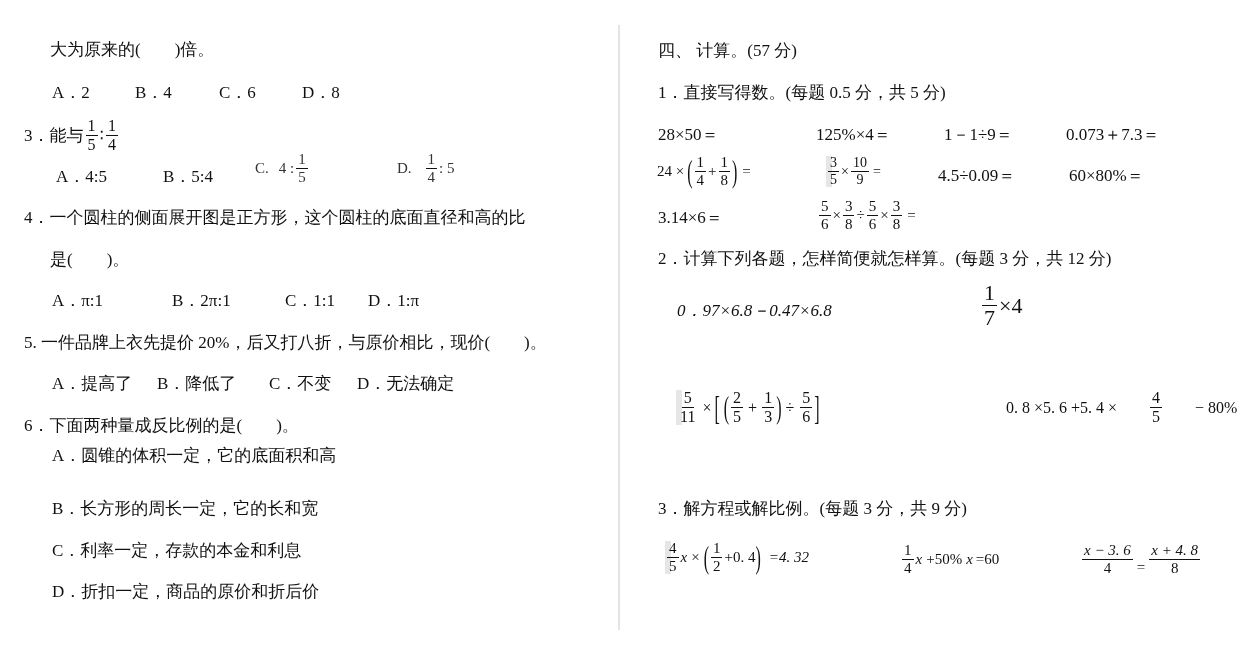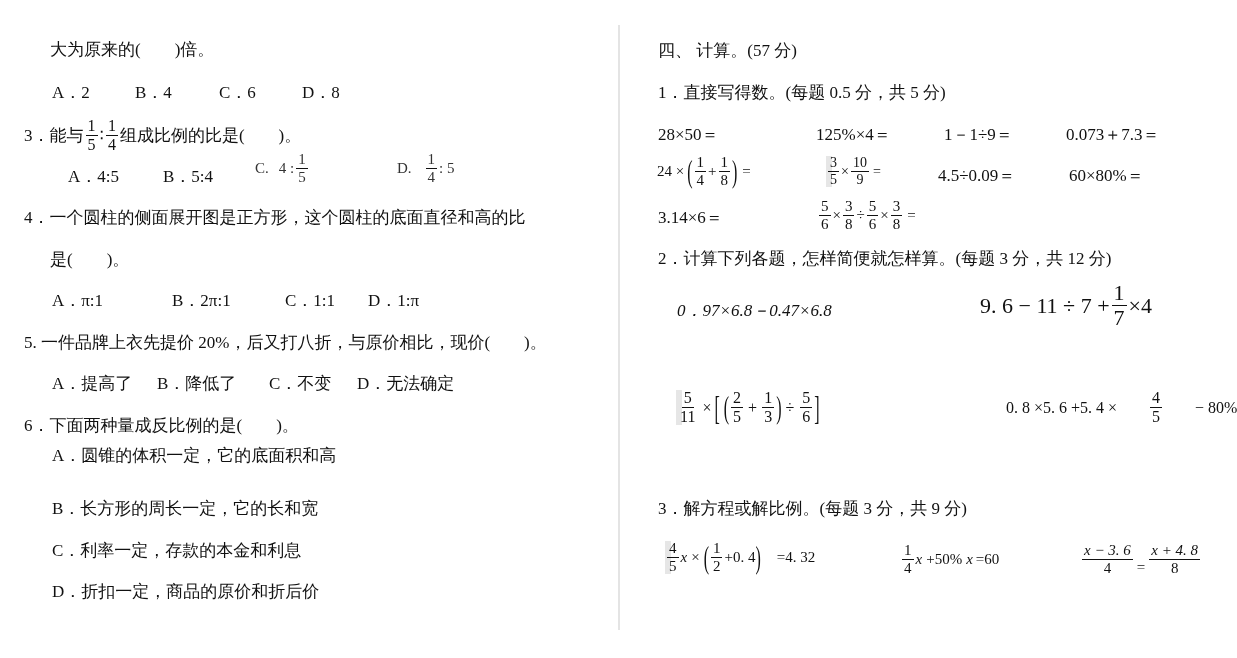--- a/index.html
+++ b/index.html
@@ -35,24 +35,23 @@
   <span>能与</span>
   <span class="frac f16">
       <span class="n">1</span>
       <span class="d">5</span>
     </span>
   <span>∶</span>
   <span class="frac f16">
       <span class="n">1</span>
       <span class="d">4</span>
     </span>
-  <span>组成比例的比是(　　)。</span>
-</div>
-
-<div class="abs t" style="left:68px; top:167px;">A．4:5</div>
+</div>
+
+<div class="abs t" style="left:56px; top:167px;">A．4:5</div>
 <div class="abs t" style="left:163px; top:167px;">B．5:4</div>
 <div class="abs" style="left:255px; top:152px; display:flex; align-items:center; font-size:15px; color:#333;">
   <span style="margin-right:10px;">C.</span>
   <span>4 :</span>
   <span class="frac f15">
       <span class="n">1</span>
       <span class="d">5</span>
     </span>
 </div>
 <div class="abs" style="left:397px; top:152px; display:flex; align-items:center; font-size:15px; color:#333;">
@@ -139,21 +138,20 @@
   <span class="frac f15">
       <span class="n">3</span>
       <span class="d">8</span>
     </span>
   <span style="margin-left:3px;">=</span>
 </div>
 
 <div class="abs t" style="left:658px; top:249px;">2．计算下列各题，怎样简便就怎样算。(每题 3 分，共 12 分)</div>
 <div class="abs t" style="left:677px; top:301px;font-style:italic;">0．97×6.8－0.47×6.8</div>
 <div class="abs" style="left:980px; top:282px; display:flex; align-items:center; font-size:22px;">
-  <span>9. 6 − 11 ÷ 7 +</span>
   <span class="frac f22">
       <span class="n">1</span>
       <span class="d">7</span>
     </span>
   <span>×4</span>
 </div>
 
 <div class="abs shade" style="left:676px; top:390px; display:flex; align-items:center; font-size:16px;">
   <span class="frac f16">
       <span class="n">5</span>
@@ -197,21 +195,21 @@
     </span>
   <span class="ital">x</span>
   <span style="margin:0 4px;">×</span>
   <span class="paren">(</span>
   <span class="frac f15">
       <span class="n">1</span>
       <span class="d">2</span>
     </span>
   <span>+0. 4</span>
   <span class="paren">)</span>
-  <span style="margin-left:16px;">=4. 32</span>
+  <span style="margin-left:8px;font-style:italic;">=4. 32</span>
 </div>
 <div class="abs" style="left:900px; top:543px; display:flex; align-items:center; font-size:15px;">
   <span class="frac f15">
       <span class="n">1</span>
       <span class="d">4</span>
     </span>
   <span class="ital">x</span>
   <span style="margin:0 4px;">+50%</span>
   <span class="ital">x</span>
   <span style="margin-left:3px;">=60</span>

